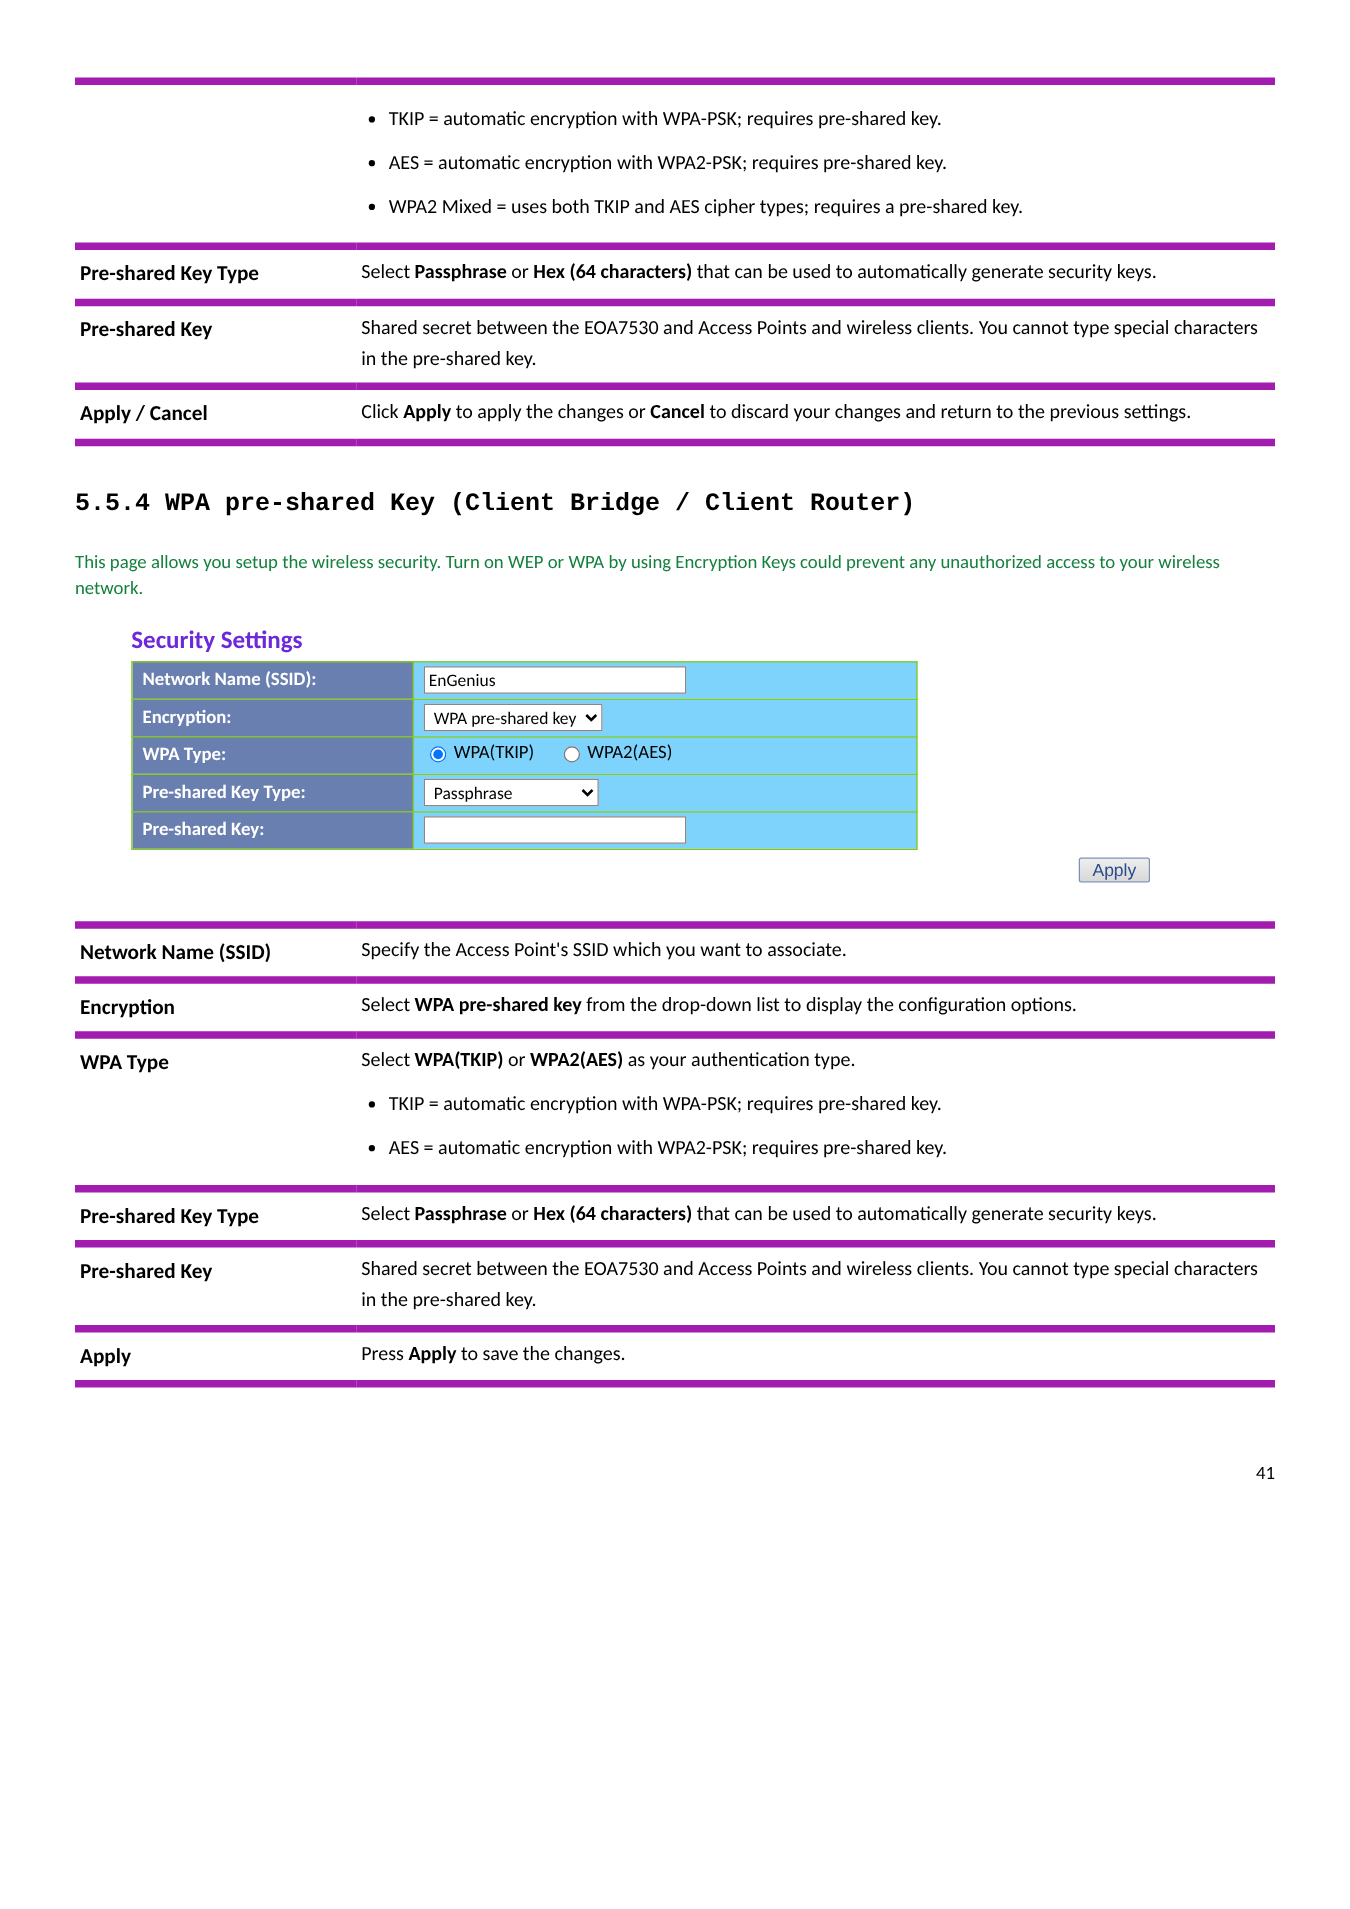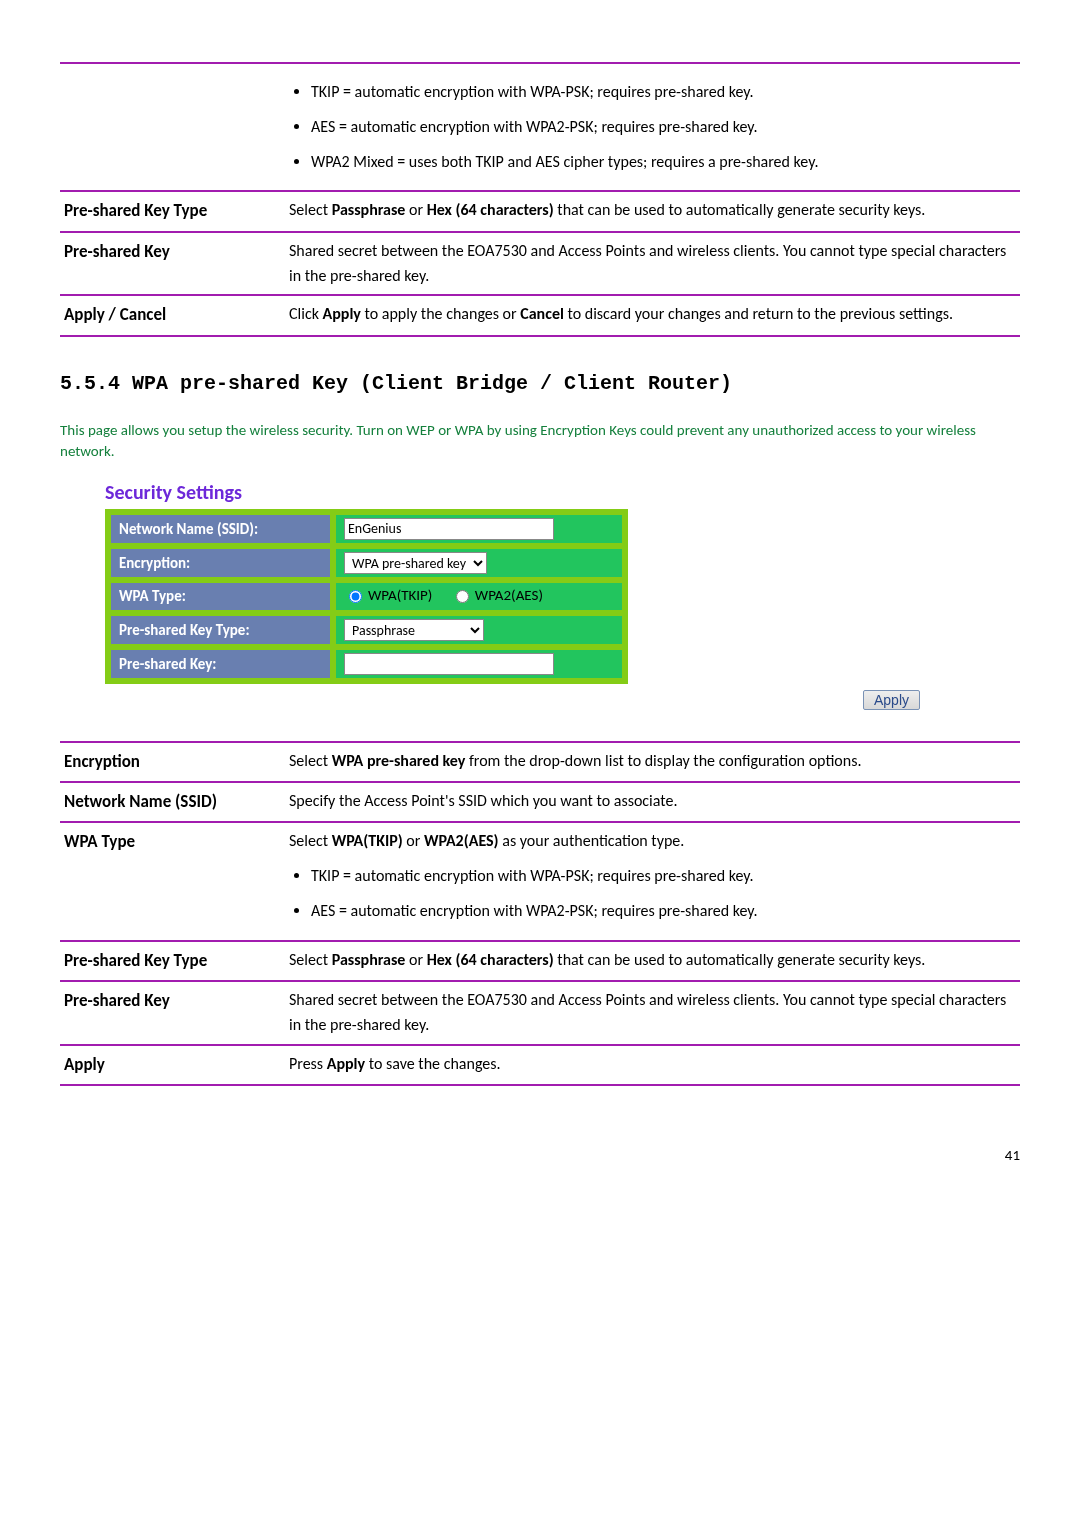--- a/index.html
+++ b/index.html
@@ -19,21 +19,21 @@
   table.desc td {
     padding: 6px 4px;
     vertical-align: top;
     line-height: 1.55;
   }
   table.desc td.key {
     width: 225px;
     font-weight: bold;
     font-size: 17px;
   }
-  table.desc tr.sep td { border-bottom: 2px solid #a21caf; }
+  table.desc tr.sep td { border-bottom: 6px solid #a21caf; }
   ul.bul { margin: 0; padding-left: 22px; }
   ul.bul li { margin: 10px 0; }
   h2.sect {
     font-size: 20px;
     font-weight: bold;
     margin: 35px 0 15px 0;
     font-family: Liberation Mono, monospace;
   }
   p.intro {
     color: #15803d;
@@ -47,32 +47,32 @@
     margin: 0 0 5px 45px;
     color: #6d28d9;
   }
   table.form {
     border-collapse: collapse;
     margin-left: 45px;
     font-size: 15px;
   }
   table.form td {
     padding: 3px 8px;
-    border: 6px solid #84cc16;
+    border: 1px solid #84cc16;
   }
   table.form td.lbl {
     background: #697fb0;
     color: #fff;
     font-weight: bold;
     width: 225px;
     height: 30px;
   }
   table.form td.val {
-    background: #22c55e;
-    width: 292px;
+    background: #7dd3fc;
+    width: 403px;
     color: #000;
   }
   select.inline, input.txt {
     background: #fff;
     border: 1px solid #888;
     font-size: 14px;
     padding: 1px 3px;
     font-family: inherit;
     height: 22px;
   }
@@ -189,28 +189,28 @@
 <br>
 
 
 <table class="desc">
   <tbody>
       <tr class="sep">
         <td class="key"></td>
         <td></td>
       </tr>
   <tr class="sep">
-    <td class="key">Encryption</td>
-    <td>
-      <span>Select </span><b>WPA pre-shared key</b><span> from the drop-down list to display the configuration options.</span>
-    </td>
-  </tr>
-  <tr class="sep">
     <td class="key">Network Name (SSID)</td>
     <td>Specify the Access Point's SSID which you want to associate.</td>
+  </tr>
+  <tr class="sep">
+    <td class="key">Encryption</td>
+    <td>
+      <span>Select </span><b>WPA pre-shared key</b><span> from the drop-down list to display the configuration options.</span>
+    </td>
   </tr>
   <tr class="sep">
     <td class="key">WPA Type</td>
     <td>
       <span>Select </span><b>WPA(TKIP)</b><span> or </span><b>WPA2(AES)</b><span> as your authentication type.</span>
       <ul class="bul">
         <li>TKIP = automatic encryption with WPA-PSK; requires pre-shared key.</li>
         <li>AES = automatic encryption with WPA2-PSK; requires pre-shared key.</li>
       </ul>
     </td>

